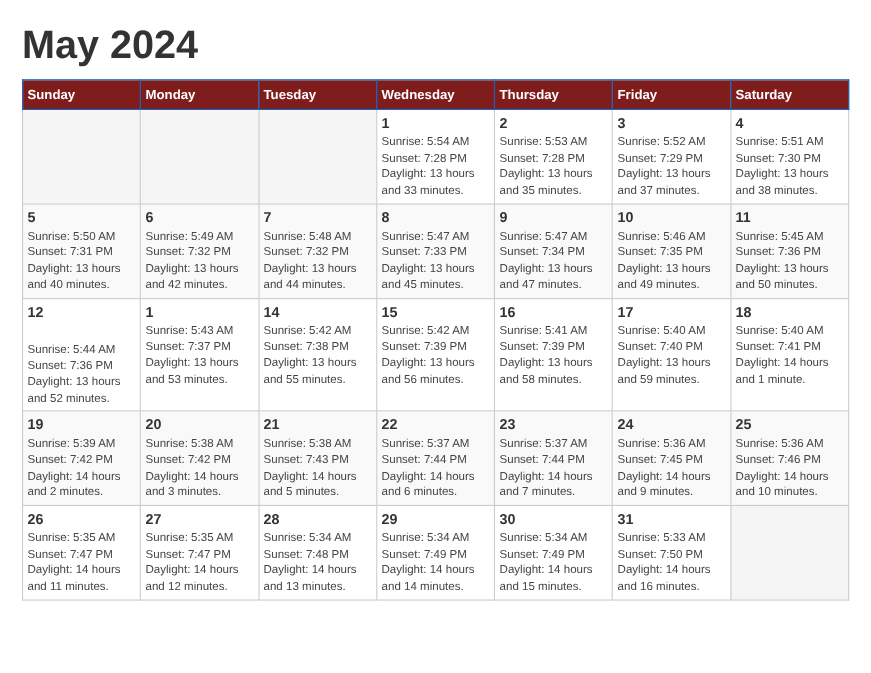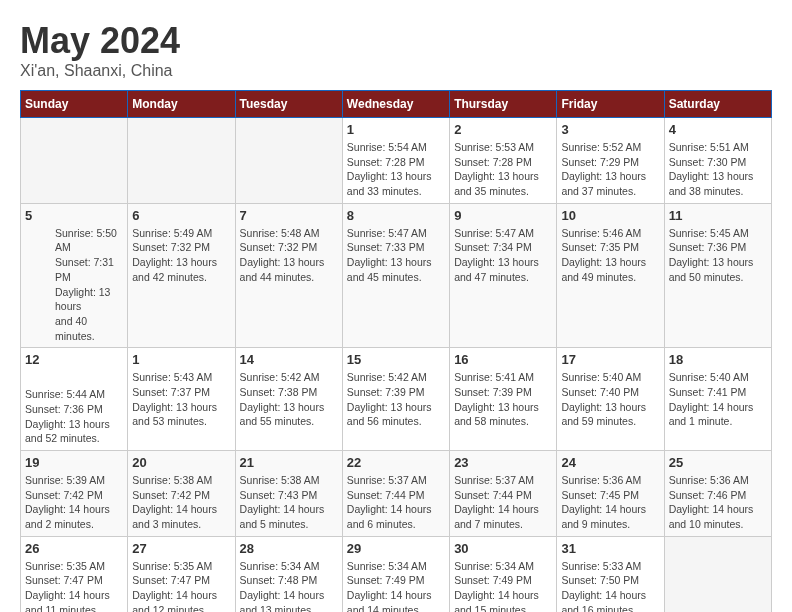--- a/index.html
+++ b/index.html
@@ -94,21 +94,20 @@
     tr:nth-child(even) td.empty {
       background: #f0f0f0;
     }
   </style>
 </head>
 <body>
 
 <div class="header">
   <div class="title-block">
     <div class="month-year">May 2024</div>
-    <div class="location">Xi'an, Shaanxi, China</div>
   </div>
 </div>
 
 <table class="calendar">
   <thead>
     <tr>
     <th>Sunday</th>
         <th>Monday</th>
         <th>Tuesday</th>
         <th>Wednesday</th>
@@ -147,21 +146,21 @@
           <div class="day-number">4</div>
           <div class="day-info" style="white-space: pre-line;">Sunrise: 5:51 AM
 Sunset: 7:30 PM
 Daylight: 13 hours
 and 38 minutes.</div>
         </td>
       </tr>
       <tr>
         <td>
           <div class="day-number">5</div>
-          <div class="day-info" style="white-space: pre-line; margin-left: 30px;">Sunrise: 5:50 AM
+          <div class="day-info" style="white-space: pre-line;">Sunrise: 5:50 AM
 Sunset: 7:31 PM
 Daylight: 13 hours
 and 40 minutes.</div>
         </td>
         <td>
           <div class="day-number">6</div>
           <div class="day-info" style="white-space: pre-line;">Sunrise: 5:49 AM
 Sunset: 7:32 PM
 Daylight: 13 hours
 and 42 minutes.</div>

